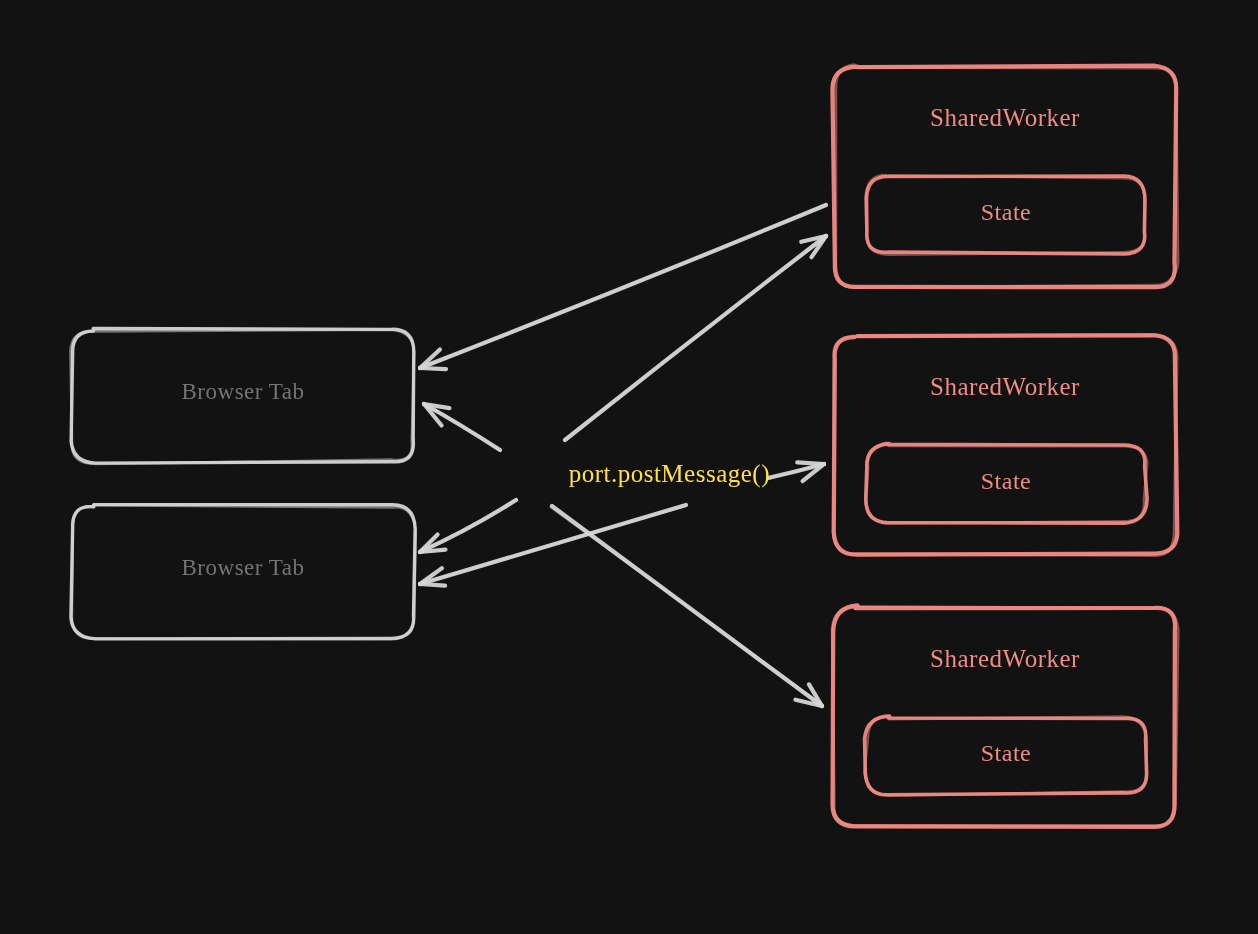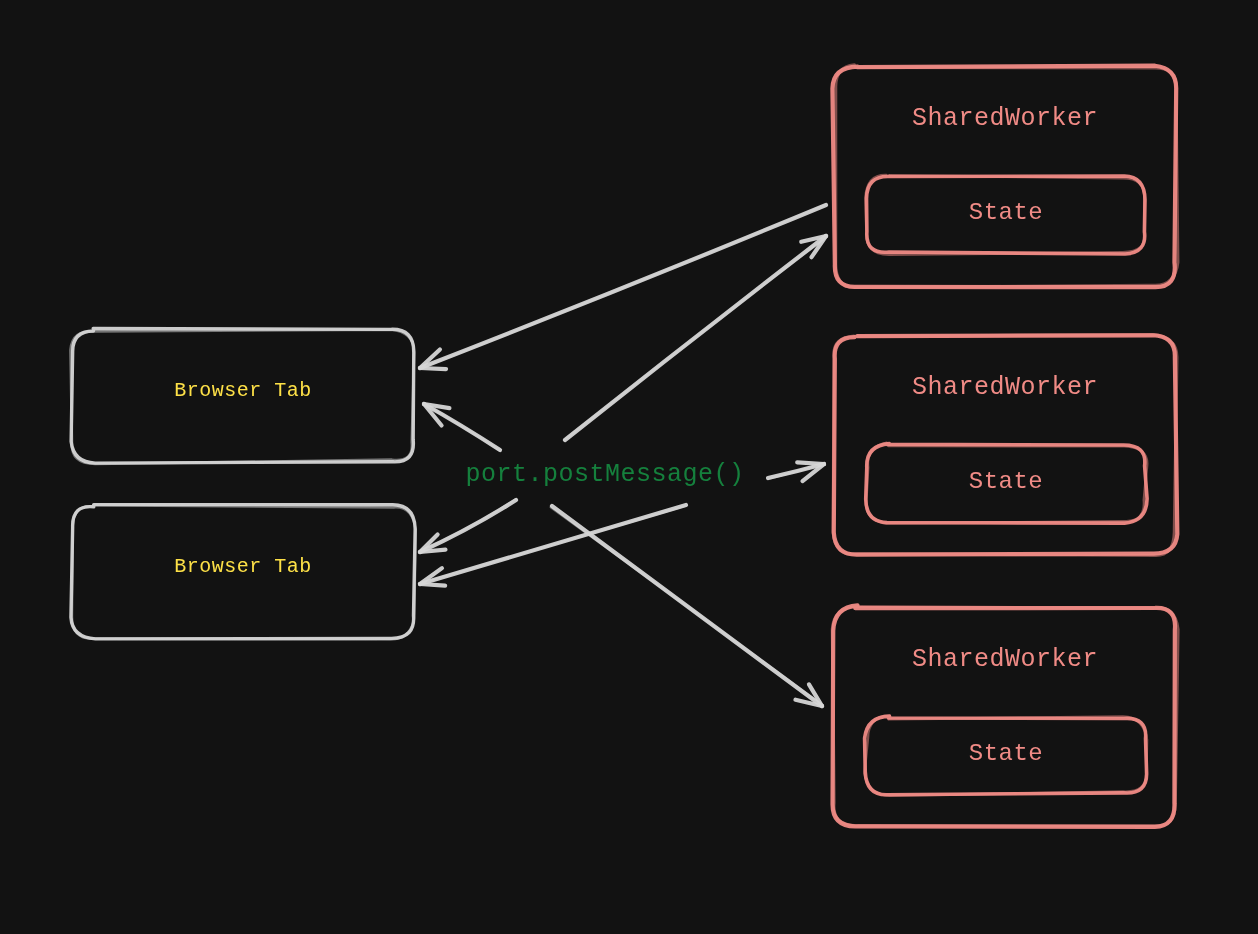--- a/index.html
+++ b/index.html
@@ -22,39 +22,40 @@
     position: absolute;
     left: 0;
     top: 0;
     width: 1258px;
     height: 934px;
   }
   .node-label {
     position: absolute;
     text-align: center;
     white-space: nowrap;
-    font-family: Liberation Mono, monospace;
+    font-family: Liberation Serif, serif;
     pointer-events: none;
     letter-spacing: 0.5px;
   }
   .lbl-worker {
     color: #f08b86;
     font-size: 25px;
   }
   .lbl-state {
     color: #f08b86;
     font-size: 24px;
   }
   .lbl-tab {
-    color: #fde047;
-    font-size: 20px;
+    color: #737373;
+    font-size: 23px;
   }
   .lbl-edge {
-    color: #15803d;
+    color: #fde047;
     font-size: 25px;
+    text-align: right;
   }
 </style>
 </head>
 <body>
 
 <div id="canvas">
 
   <svg id="sketch" viewBox="0 0 1258 934">
     <defs>
       <filter id="softness" x="-20%" y="-20%" width="140%" height="140%">

